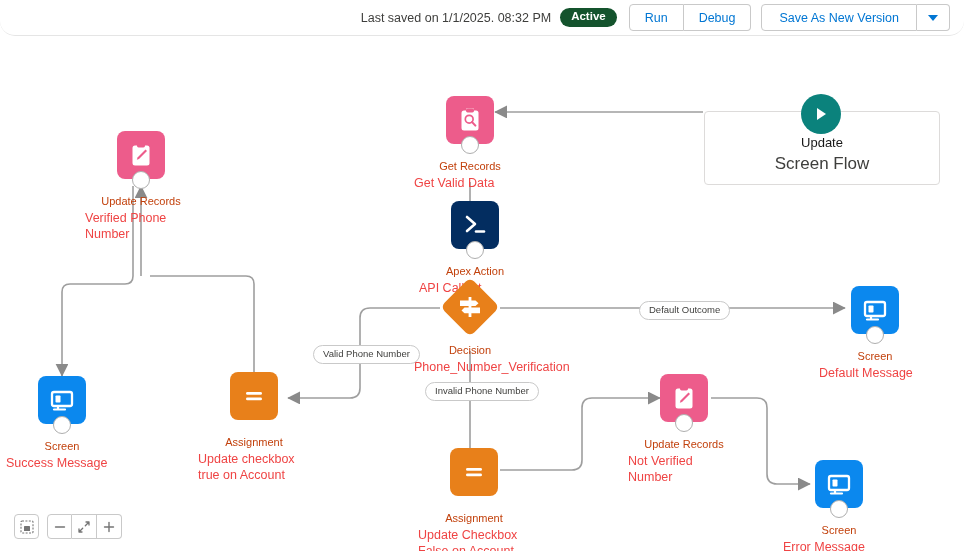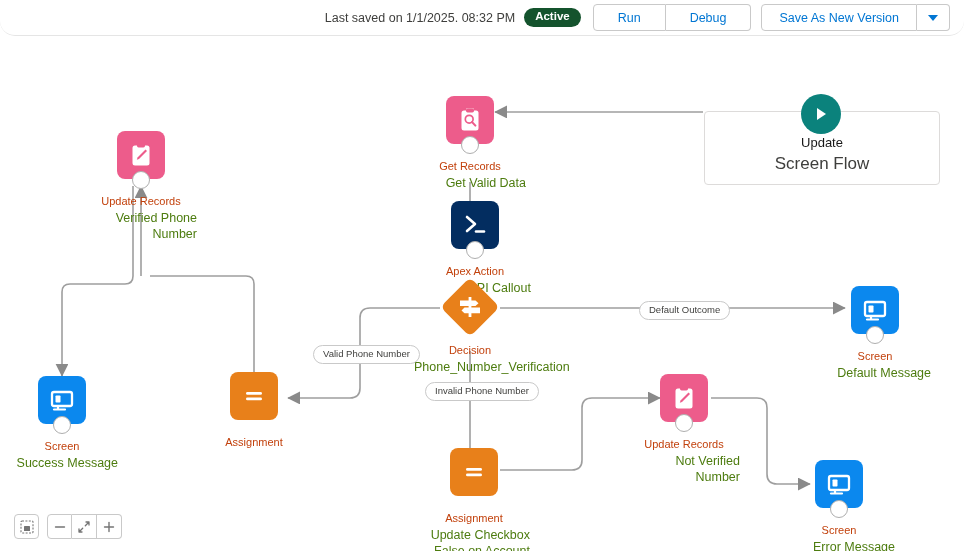--- a/index.html
+++ b/index.html
@@ -41,21 +41,21 @@
     line-height: 1;
     white-space: nowrap;
   }
   .btn-group { display: flex; margin-right: 10px; }
   .btn {
     background: #ffffff;
     border: 1px solid #c9c9c9;
     color: #0176d3;
     font-size: 12.5px;
     height: 27px;
-    padding: 0 24px;
+    padding: 0 15px;
     display: flex;
     align-items: center;
     justify-content: center;
     cursor: pointer;
     white-space: nowrap;
     font-family: "Liberation Sans", sans-serif;
   }
   .btn-group .btn:first-child { border-radius: 4px 0 0 4px; }
   .btn-group .btn:last-child { border-radius: 0 4px 4px 0; border-left: none; }
   .split-group { display: flex; }
@@ -129,22 +129,22 @@
   .node-title {
     margin-top: 16px;
     font-size: 11px;
     font-weight: normal;
     color: #c2410c;
     text-align: center;
     line-height: 1.25;
   }
   .node-sub {
     font-size: 12.5px;
-    color: #4d7c0f;
-    text-align: right;
+    color: #ef4444;
+    text-align: left;
     line-height: 1.28;
     margin-top: 1px;
     width: 112px;
   }
 
   
   .start-card {
     position: absolute;
     left: 704px; top: 75px;
     width: 236px; height: 74px;
@@ -362,20 +362,21 @@
   </div>
 
   <div class="node" style="left:179px; top:336px;">
     <div class="node-icon orange">
       <svg width="28" height="28" viewBox="0 0 28 28">
         <rect x="6" y="10" width="16" height="2.8" rx="1.4" fill="#ffffff"></rect>
         <rect x="6" y="15.5" width="16" height="2.8" rx="1.4" fill="#ffffff"></rect>
       </svg>
     </div>
     <div class="node-title">Assignment</div>
+    <div class="node-sub">Update checkbox true on Account</div>
   </div>
 
   <div class="node" style="left:399px; top:412px;">
     <div class="node-icon orange">
       <svg width="28" height="28" viewBox="0 0 28 28">
         <rect x="6" y="10" width="16" height="2.8" rx="1.4" fill="#ffffff"></rect>
         <rect x="6" y="15.5" width="16" height="2.8" rx="1.4" fill="#ffffff"></rect>
       </svg>
     </div>
     <div class="node-title">Assignment</div>

